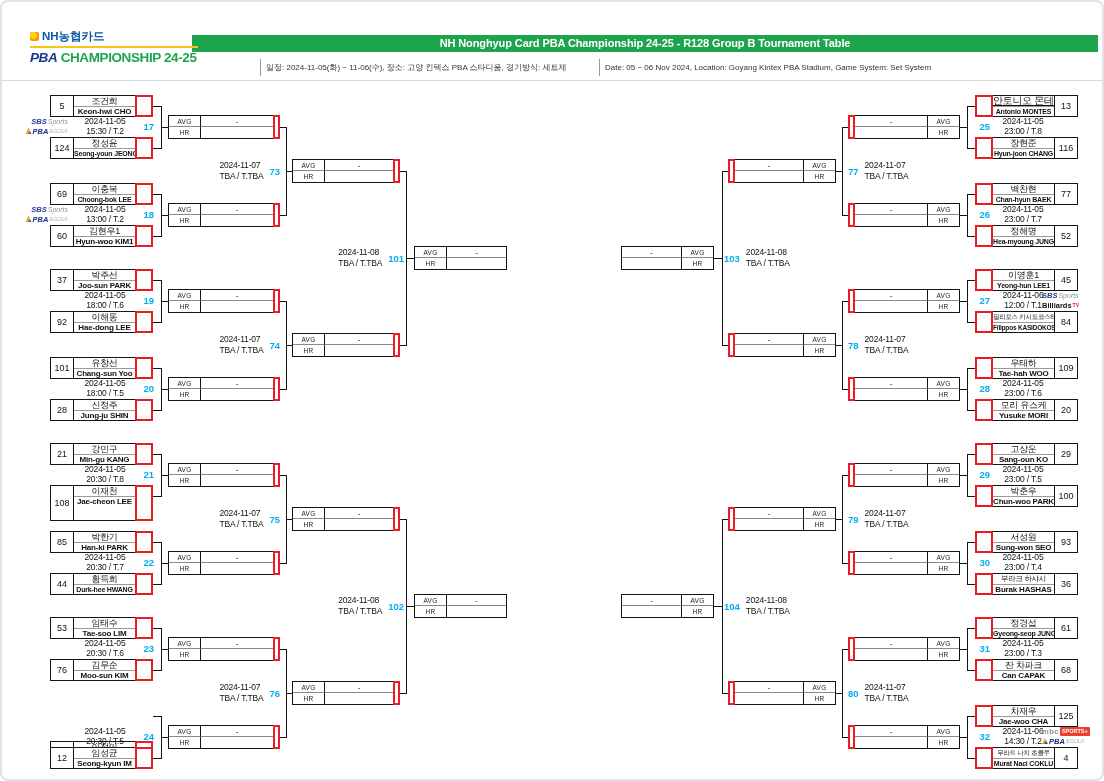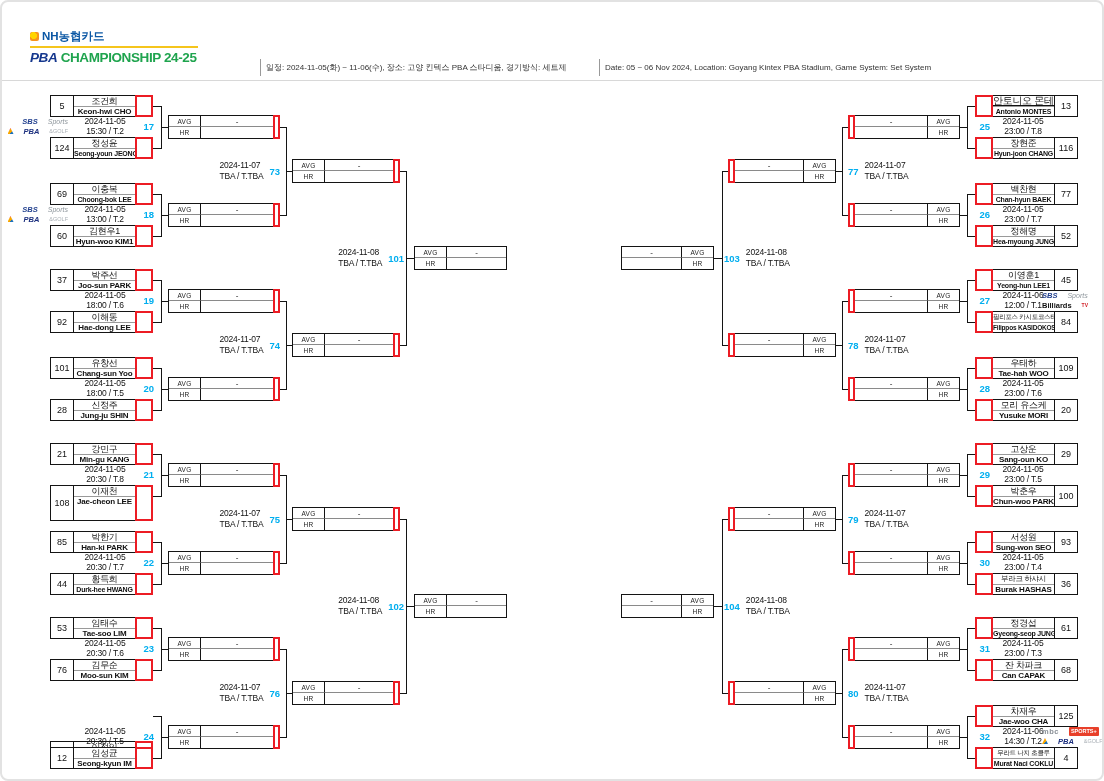--- a/index.html
+++ b/index.html
@@ -64,37 +64,38 @@
   .mdate div{line-height:11px;white-space:nowrap;}
   .mno{font-size:9.5px;font-weight:bold;color:#00aeef;}
   .gno{text-align:right;line-height:22px;}
   .gdate{text-align:center;font-size:8.5px;color:#111;}
   .gdate div{line-height:10px;white-space:nowrap;letter-spacing:-0.2px;}
 
   
   .bccol{display:flex;flex-direction:column;justify-content:center;gap:1px;}
   .bcr{align-items:flex-end;}
   .bcl{align-items:flex-start;}
-  .bc{display:flex;align-items:center;gap:10px;white-space:nowrap;line-height:9px;}
+  .bc{display:flex;align-items:center;gap:1px;white-space:nowrap;line-height:9px;}
   .bc-sbs b{color:#23418f;font-style:italic;font-weight:900;font-size:7.5px;}
   .bc-sbs i{color:#8f979d;font-size:7px;}
   .bc-pba .tri{width:6px;height:6px;display:inline-block;align-self:center;
       background:linear-gradient(135deg,#e6332a 0 33%,#f7a600 33% 66%,#1d71b8 66%);
       clip-path:polygon(0 100%,50% 0,100% 100%);}
   .bc-pba b{color:#1b2f7e;font-size:7.5px;font-style:italic;}
   .bc-pba .golf{color:#aab0b6;font-size:5.5px;}
   .bc-btv b{color:#111;font-size:7.5px;}
   .bc-btv sup{color:#d2232a;font-size:5px;font-weight:bold;}
   .bc-mbc b{color:#8a9097;font-size:7.5px;letter-spacing:0.5px;}
   .bc-mbc .sp{background:#e8402a;color:#fff;font-size:5.5px;font-weight:bold;padding:0 2px;border-radius:1px;}
 </style>
 </head>
 <body>
 
 <div class="sheet" id="sheet">
+  <div class="abs greenbar">NH Nonghyup Card PBA Championship 24-25 - R128 Group B Tournament Table</div>
   <div class="abs logo">
     <div class="l1">
       <span class="nh-ico"></span>
       <span>NH농협카드</span>
     </div>
     <div class="l2">
       <span class="pba">PBA</span>
       <span class="champ">CHAMPIONSHIP 24-25</span>
     </div>
   </div>

